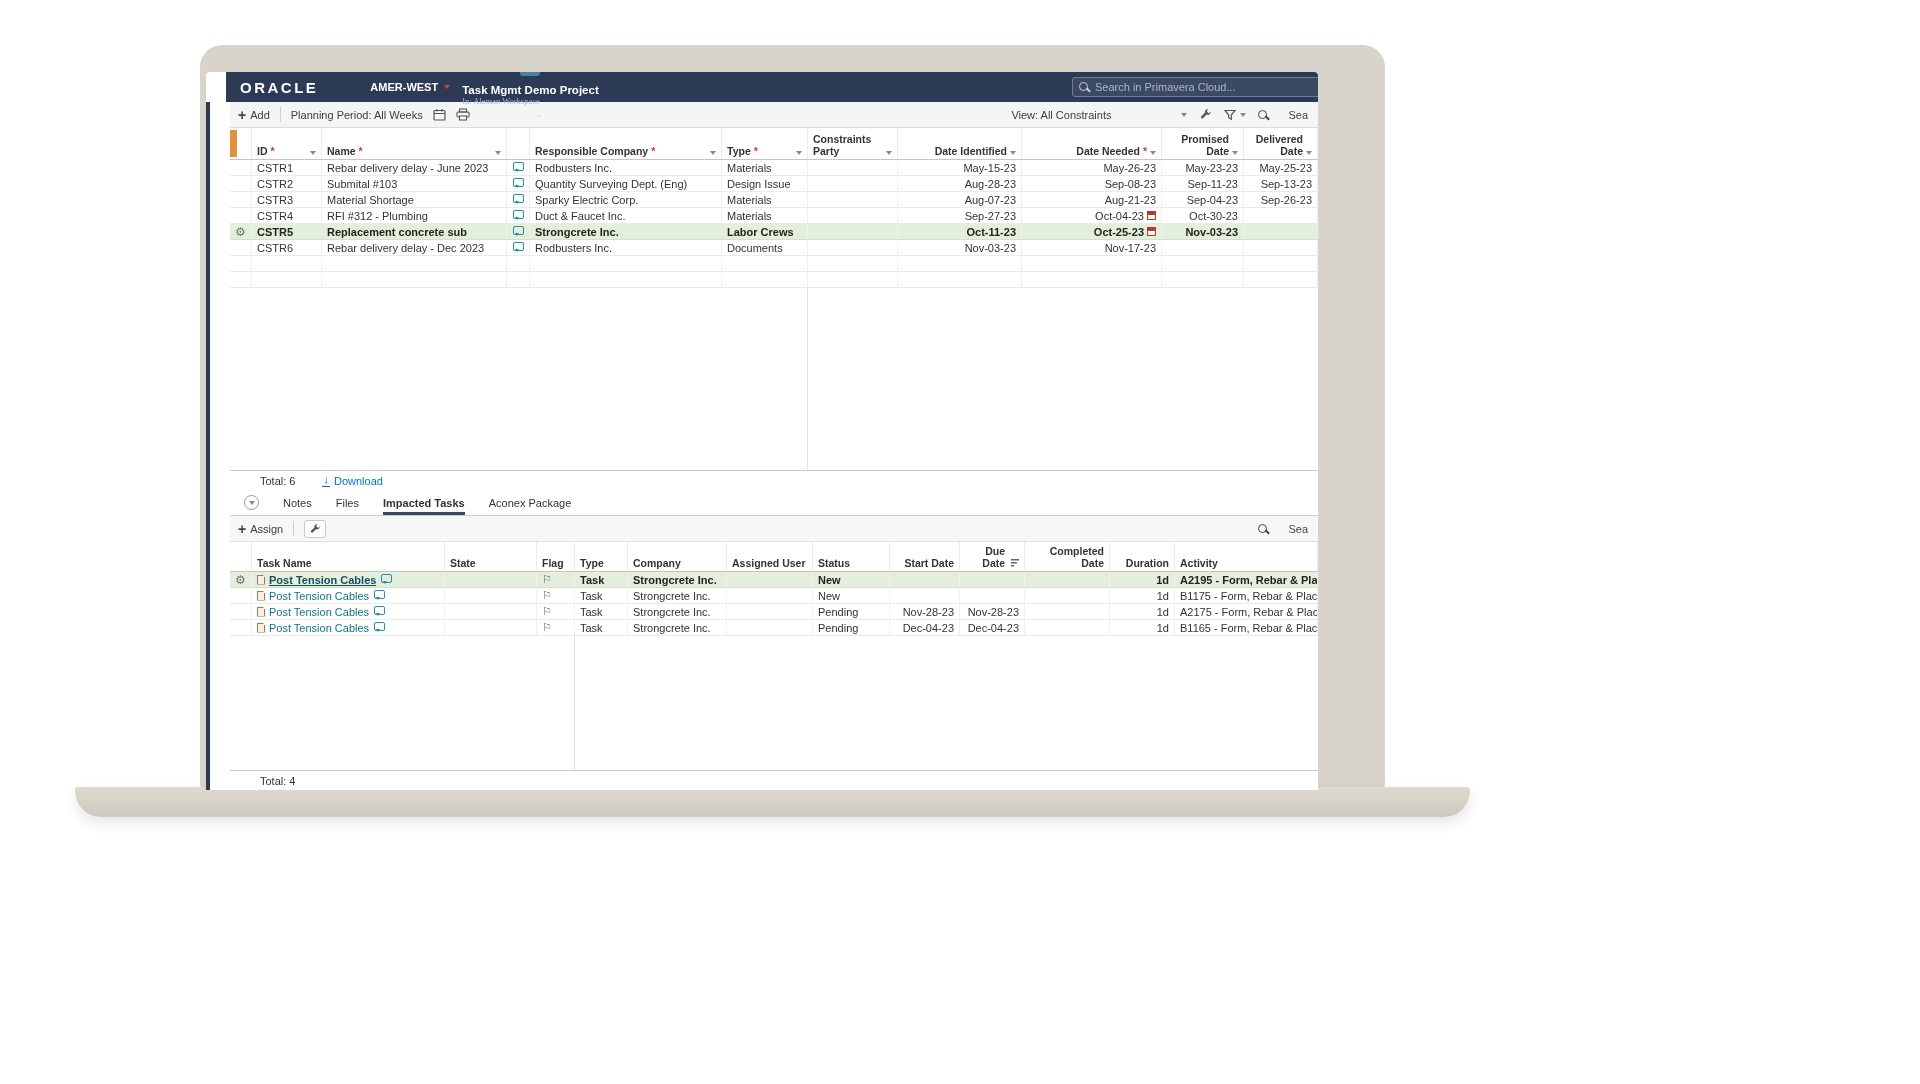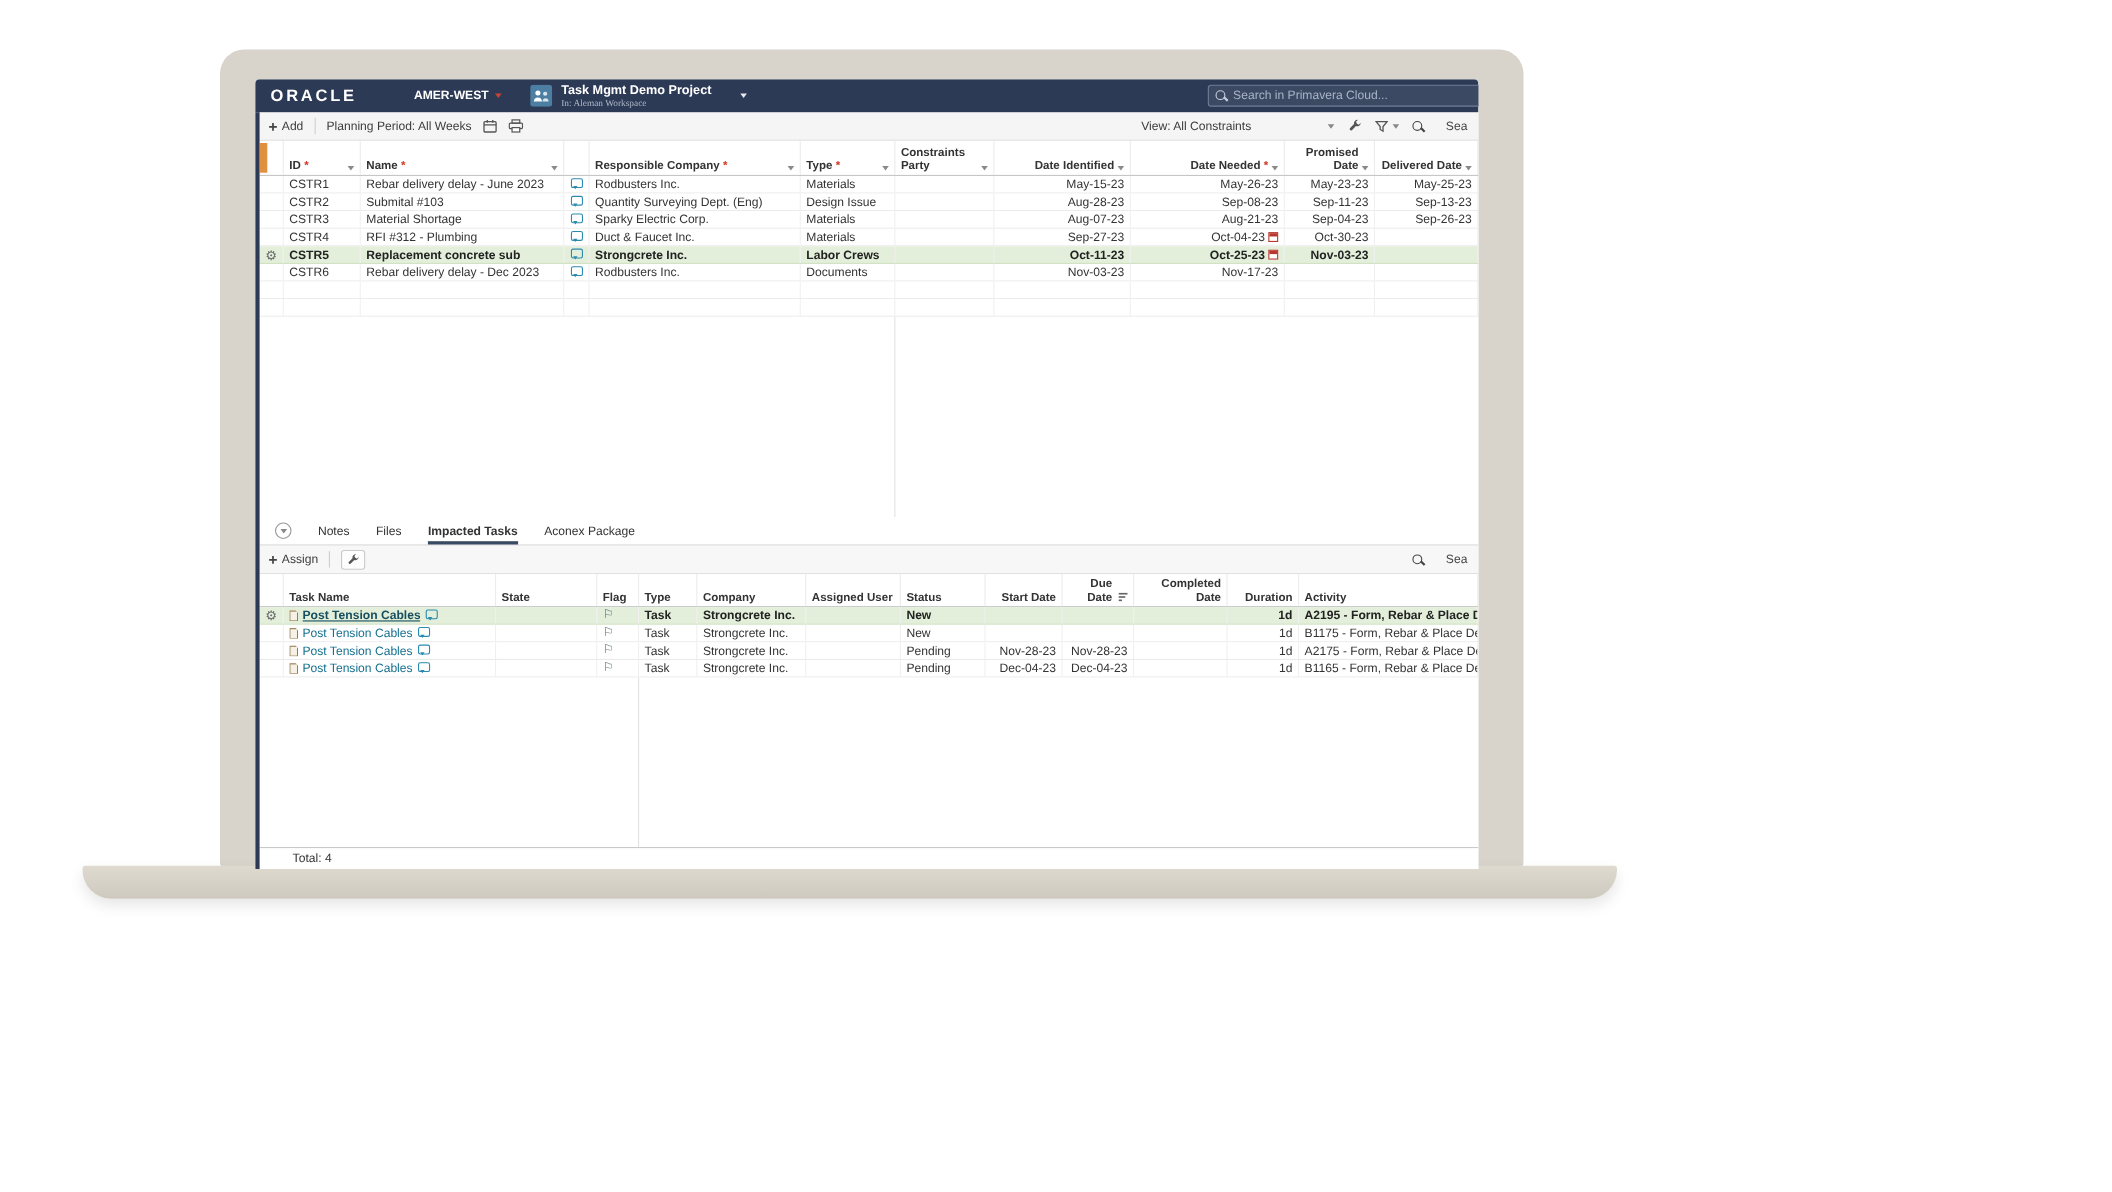--- a/index.html
+++ b/index.html
@@ -14,21 +14,21 @@
             background:linear-gradient(#dedacf,#cdc9bf); border-radius:3px 3px 26px 26px;
             box-shadow:0 6px 14px rgba(0,0,0,.10); }
   .screen { position:absolute; left:18px; top:27px; width:1112px; height:718px;
             background:#fff; overflow:hidden; border-radius:4px 4px 0 0; }
 
   
   .navbar { height:30px; background:var(--header-bar,#2d3a56); color:#fff;
             display:flex; align-items:center; padding:0 10px; position:relative; z-index:3; }
   .brand  { font-size:15px; font-weight:bold; letter-spacing:2.5px; margin-left:4px; }
   .org    { display:flex; align-items:center; gap:6px; font-size:11px; font-weight:bold; margin-left:52px; cursor:pointer; }
-  .proj   { display:flex; align-items:center; gap:8px; margin-left:26px; cursor:pointer; }
+  .proj   { display:flex; align-items:center; gap:8px; margin-left:12px; cursor:pointer;flex-direction:column; }
   .proj-ico { width:20px; height:20px; display:inline-flex; }
   .proj-text { display:flex; flex-direction:column; line-height:1.15; }
   .proj-title { font-size:11.5px; font-weight:bold; }
   .proj-sub   { font-size:8.5px; color:#aeb7c6;font-family:Liberation Serif, serif; }
   .proj-caret { margin-left:18px; }
   .nav-search { margin-left:auto; position:relative; flex:0 0 252px; margin-right:-16px; }
   .nav-search input { width:100%; height:20px; background:#3c4963; border:1px solid #707d99;
             border-radius:3px; color:#dfe4ee; font-size:11px; padding:0 6px 0 22px;
             font-family:"Liberation Sans","DejaVu Sans",sans-serif; outline:none; }
   .nav-search input::placeholder { color:#aab4c8; }
@@ -139,21 +139,21 @@
 
   svg { display:block; }
 </style>
 </head>
 <body>
 
 <div class="stage">
   <div class="laptop"></div>
   <div class="base"></div>
 
-  <div class="screen" style="position:absolute; left:232px; top:72px;">
+  <div class="screen" style="position:absolute; left:206px; top:72px;padding-left:20px;">
 
     <div class="navbar">
       <span class="brand">ORACLE</span>
       <span class="org">
         <span>AMER-WEST</span>
         <span class="caret red"></span>
       </span>
       <span class="proj">
         <span class="proj-ico">
           <svg width="20" height="20" viewBox="0 0 20 20">
@@ -401,20 +401,27 @@
             <div class="cell"></div>
             <div class="cell"></div>
             <div class="cell"></div>
             <div class="cell"></div>
             <div class="cell"></div>
             <div class="cell"></div>
           </div>
         </div>
       <div class="fill-main"></div>
 
+      <div class="total-bar">
+        <span>Total: 6</span>
+        <span class="dl-link">
+          <span class="dlicon">↓</span>
+          <span>Download</span>
+        </span>
+      </div>
 
       <div class="tabbar">
         <span class="circle-btn">
           <span class="caret"></span>
         </span>
         <span class="tab">Notes</span>
         <span class="tab">Files</span>
         <span class="tab active">Impacted Tasks</span>
         <span class="tab">Aconex Package</span>
       </div>

